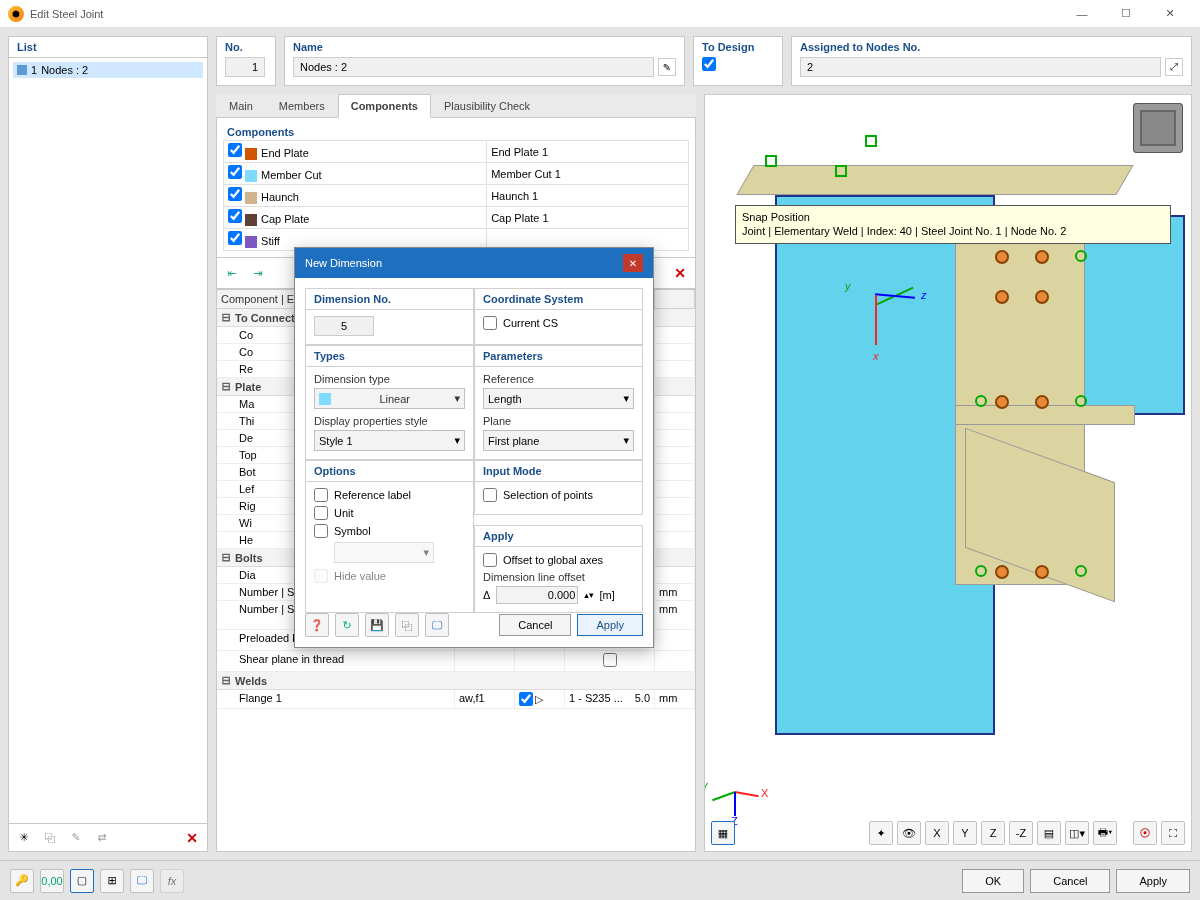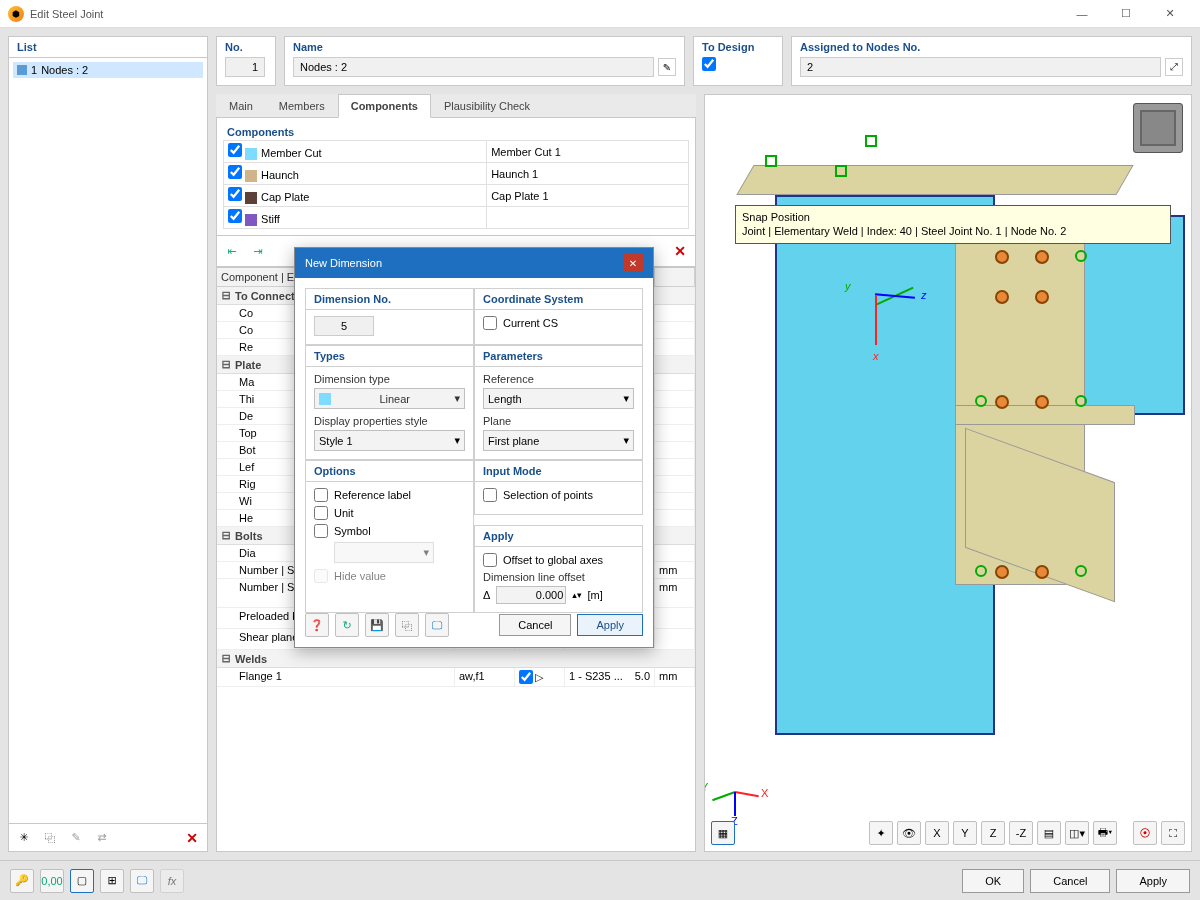--- a/index.html
+++ b/index.html
@@ -167,20 +167,24 @@
           <div class="tab">Main</div>
           <div class="tab">Members</div>
           <div class="tab active">Components</div>
           <div class="tab">Plausibility Check</div>
         </div>
 
         <div class="section">
           <div class="sec-title">Components</div>
           <table class="comp-table">
             <tbody>
+            <tr>
+                  <td><input type="checkbox" class="chk" checked="" style=""> <span class="sw" style="background:#d35400"></span><span>End Plate</span></td>
+                  <td>End Plate 1</td>
+                </tr>
             <tr>
                   <td><input type="checkbox" class="chk" checked="" style=""> <span class="sw" style="background:#7fdbff"></span><span>Member Cut</span></td>
                   <td>Member Cut 1</td>
                 </tr>
             <tr>
                   <td><input type="checkbox" class="chk" checked="" style=""> <span class="sw" style="background:#d2b48c"></span><span>Haunch</span></td>
                   <td>Haunch 1</td>
                 </tr>
             <tr>
                   <td><input type="checkbox" class="chk" checked="" style=""> <span class="sw" style="background:#5d4037"></span><span>Cap Plate</span></td>
@@ -512,21 +516,21 @@
       </div>
       <div class="mgroup">
         <div class="mtitle">Apply</div>
         <div class="mchk">
             <input type="checkbox" class="chk" style="">
             <span>Offset to global axes</span>
           </div>
         <label style="margin-top:4px;display:block">Dimension line offset</label>
         <div style="display:flex;align-items:center;gap:6px">
           <span>Δ</span>
-          <input style="width: 70px; text-align: right; background: rgb(243, 243, 243); border: 1px solid rgb(192, 192, 192); padding: 2px;" value="0.000">
+          <input style="width: 82px; text-align: right; background: rgb(243, 243, 243); border: 1px solid rgb(192, 192, 192); padding: 2px;" value="0.000">
           <span style="font-size:9px">▴▾</span>
           <span>[m]</span>
         </div>
       </div>
     </div>
 
     <div class="modal-footer">
       <div class="smallbtn">❓</div>
       <div class="smallbtn" style="color:#0a7">↻</div>
       <div class="smallbtn">💾</div>

